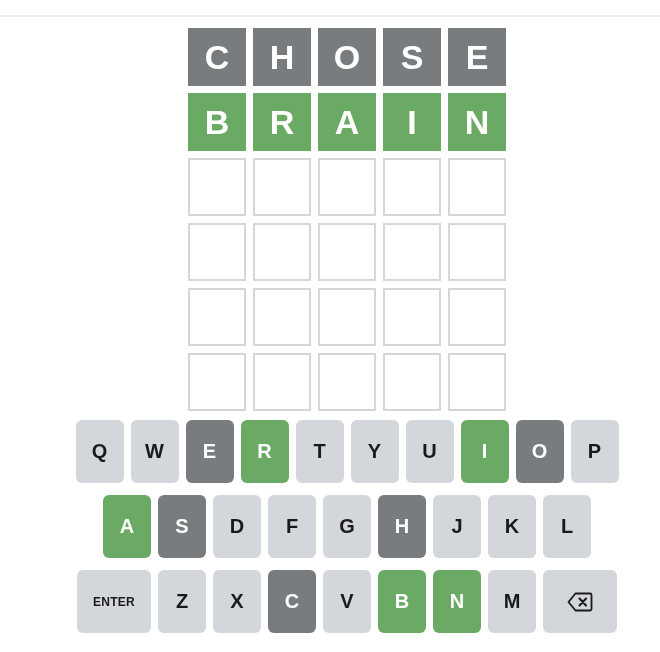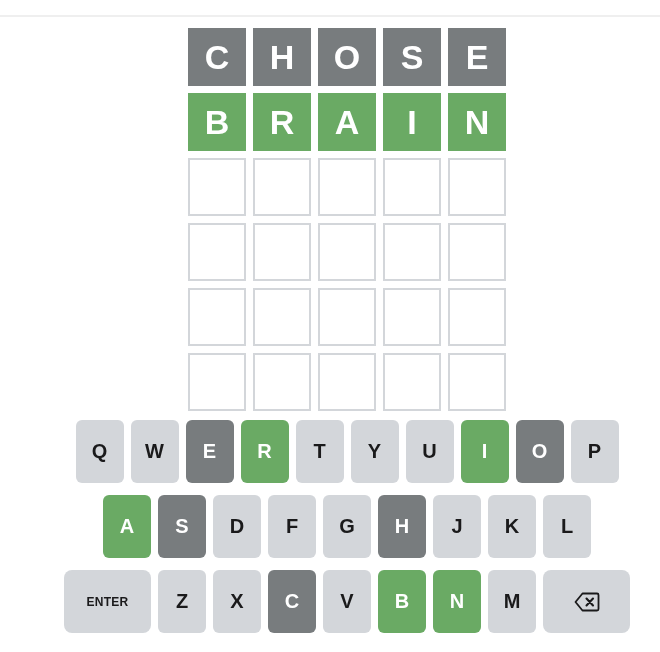--- a/index.html
+++ b/index.html
@@ -76,21 +76,21 @@
     font-family: "Liberation Sans", sans-serif;
     font-weight: bold;
     font-size: 20px;
     display: flex;
     align-items: center;
     justify-content: center;
     cursor: pointer;
     user-select: none;
     padding: 0;
   }
-  .key.wide { width: 87px; border-radius: 8px; }
+  .key.wide { width: 74px; }
   .key.enter { font-size: 12px; letter-spacing: 0.3px; }
   .key.absent  { background: #787c7e; color: #ffffff; }
   .key.correct { background: #6aaa64; color: #ffffff; }
   .key svg { display: block; }
 </style>
 </head>
 <body>
 
 <div class="stage">
   <div class="header-divider"></div>

